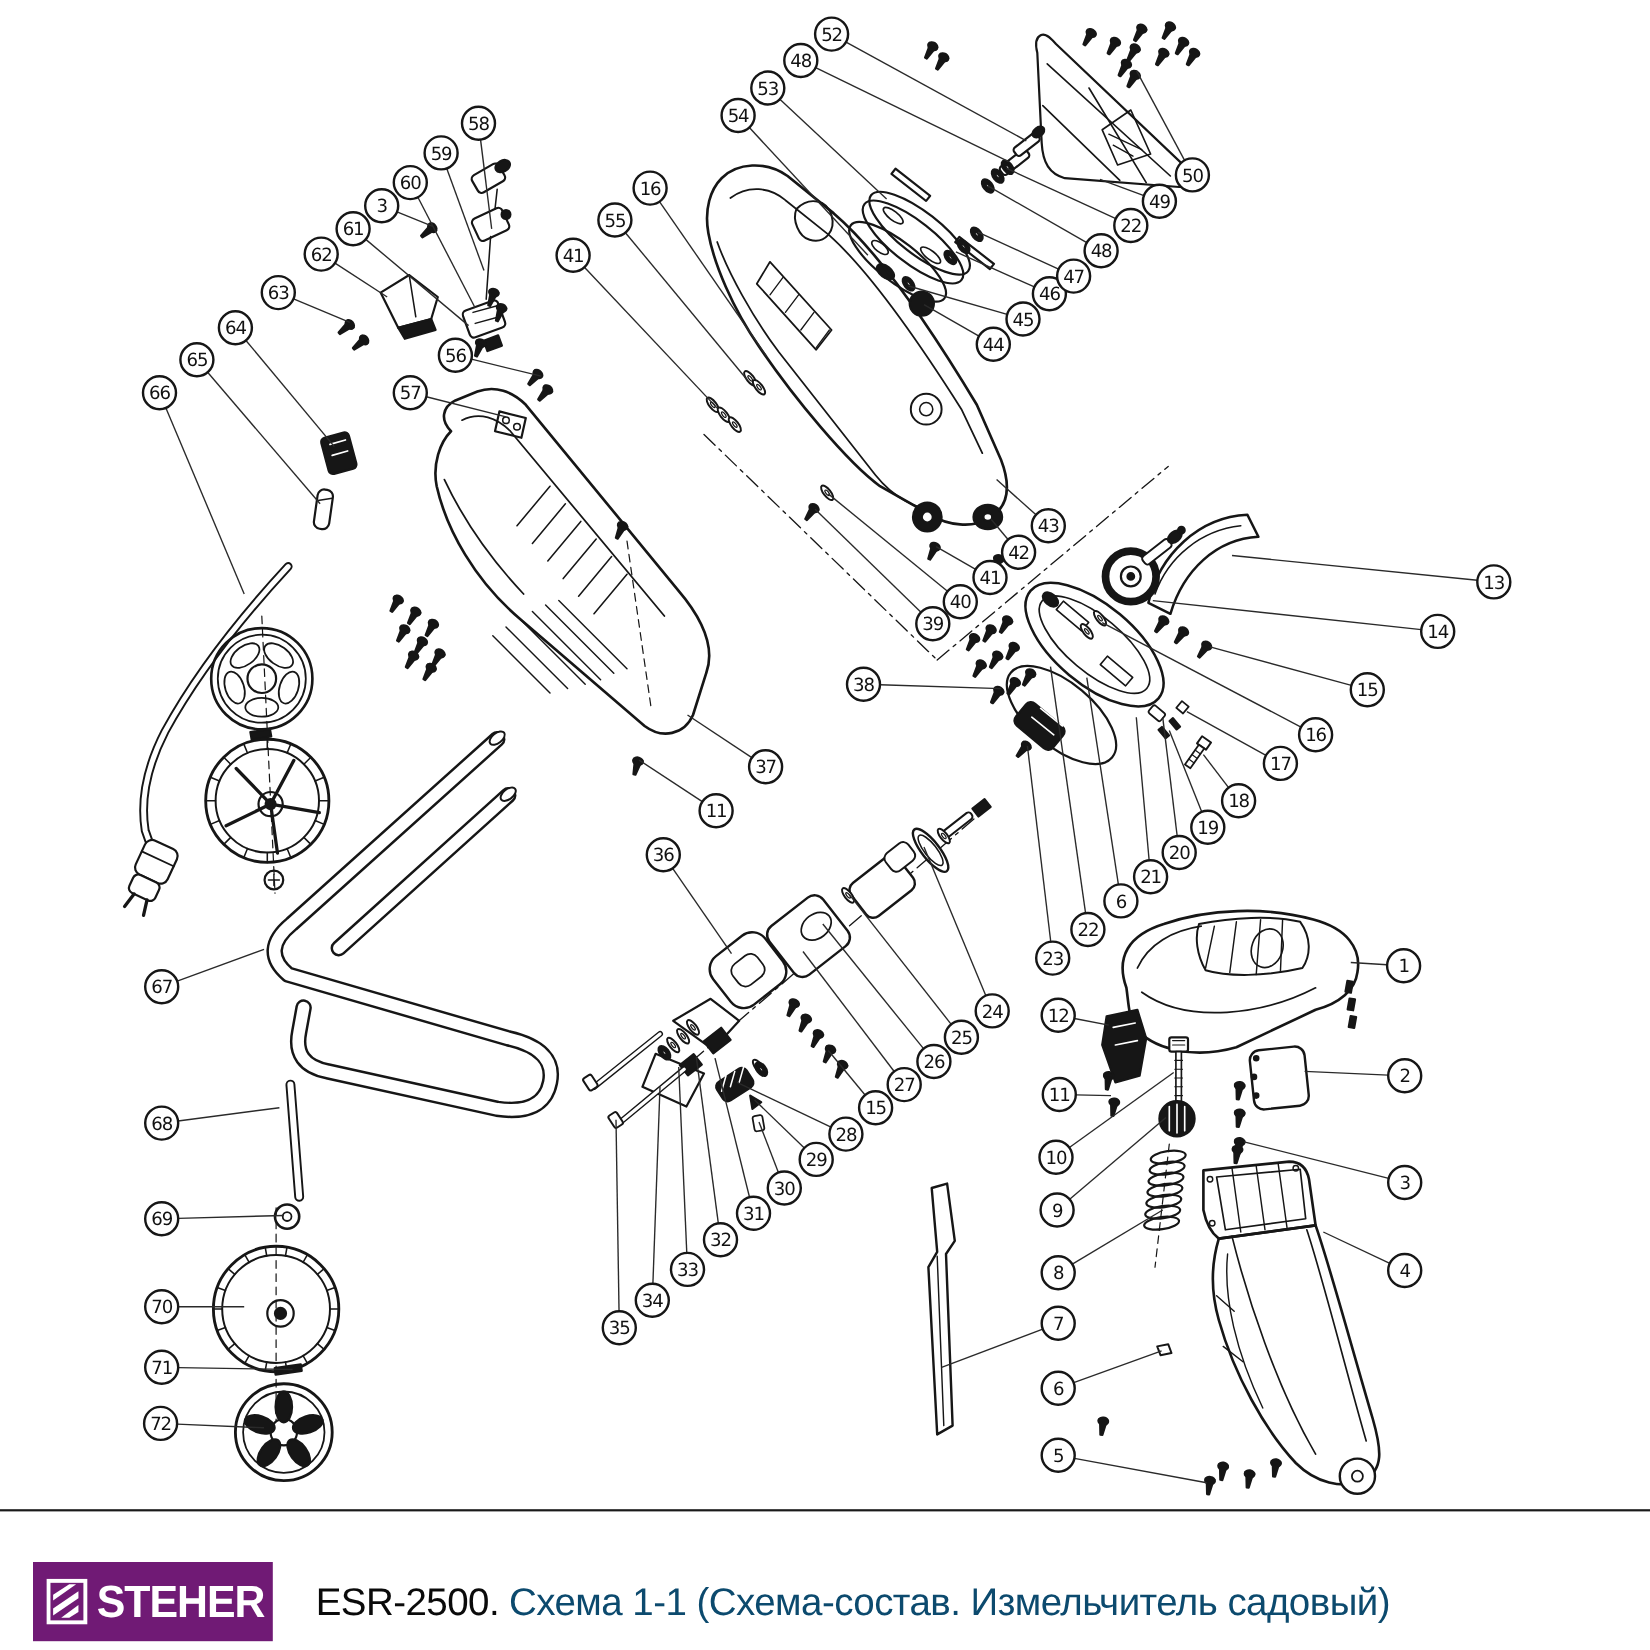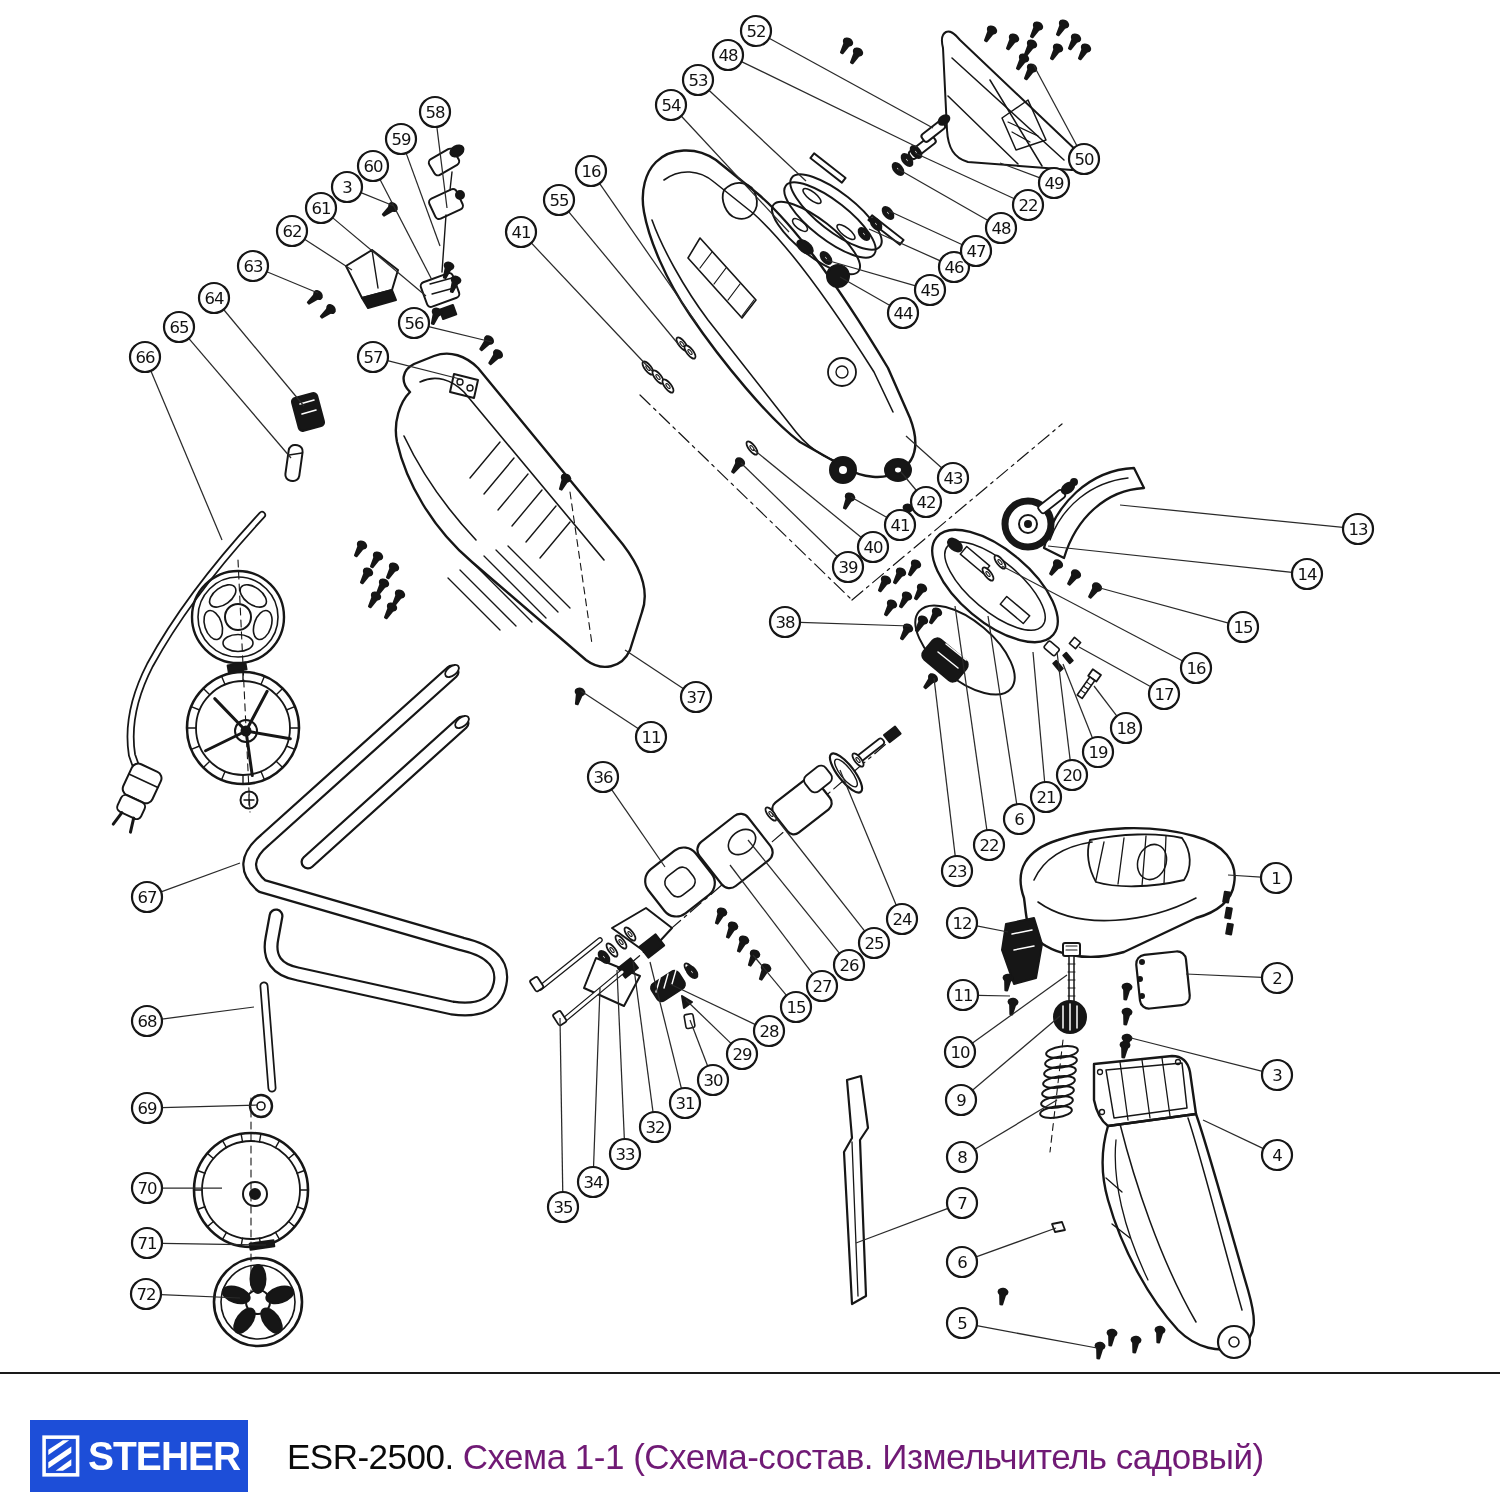--- a/index.html
+++ b/index.html
@@ -1,26 +1,26 @@
 <!DOCTYPE html>
 <html><head>
 <meta charset="utf-8">
 <style>
   html,body{margin:0;padding:0;background:#fff;}
   .stage{position:relative;width:1500px;height:1500px;background:#fff;overflow:hidden;
          font-family:"Liberation Sans",sans-serif;}
   #art{position:absolute;left:0;top:0;}
   .rule{position:absolute;left:0;right:0;top:1372px;height:2px;background:#1a1a1a;}
-  .logo{position:absolute;left:30px;top:1420px;width:218px;height:72px;background:#1d4ed8;
+  .logo{position:absolute;left:30px;top:1420px;width:218px;height:72px;background:#701a75;
         display:flex;align-items:center;padding-left:12px;box-sizing:border-box;}
   .logo .brand{color:#fff;font-weight:bold;font-size:41px;letter-spacing:-1px;
         transform:scaleX(.95);transform-origin:left center;margin-left:8px;}
   .caption{position:absolute;left:287px;top:1437px;font-size:35px;white-space:nowrap;color:#111;}
   .caption .b{font-weight:normal;color:#0a0a0a;letter-spacing:-0.5px;}
-  .caption .r{font-weight:300;color:#701a75;letter-spacing:-0.5px;margin-left:9px;}
+  .caption .r{font-weight:300;color:#0c4a6e;letter-spacing:-0.5px;margin-left:9px;}
 </style>
 </head>
 <body>
 
 <div class="stage">
 
 <svg id="art" width="1500" height="1500" viewBox="0 0 1500 1500">
   <defs>
     <g id="g-screw">
       <ellipse cx="0" cy="0" rx="4.4" ry="3.3" fill="#161616"></ellipse>

